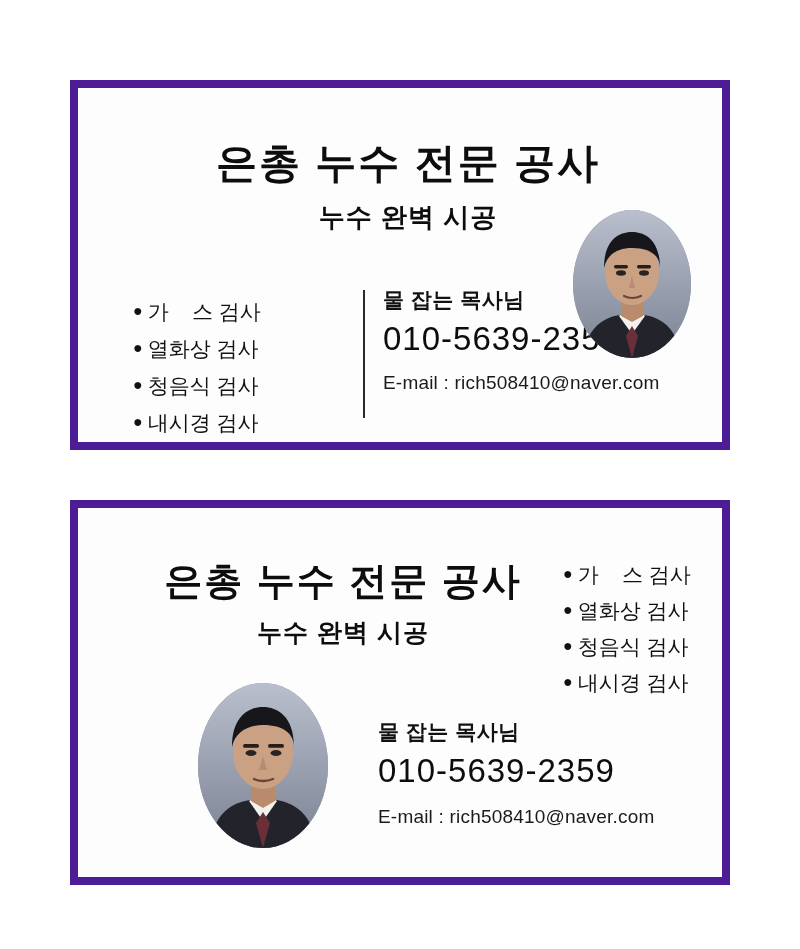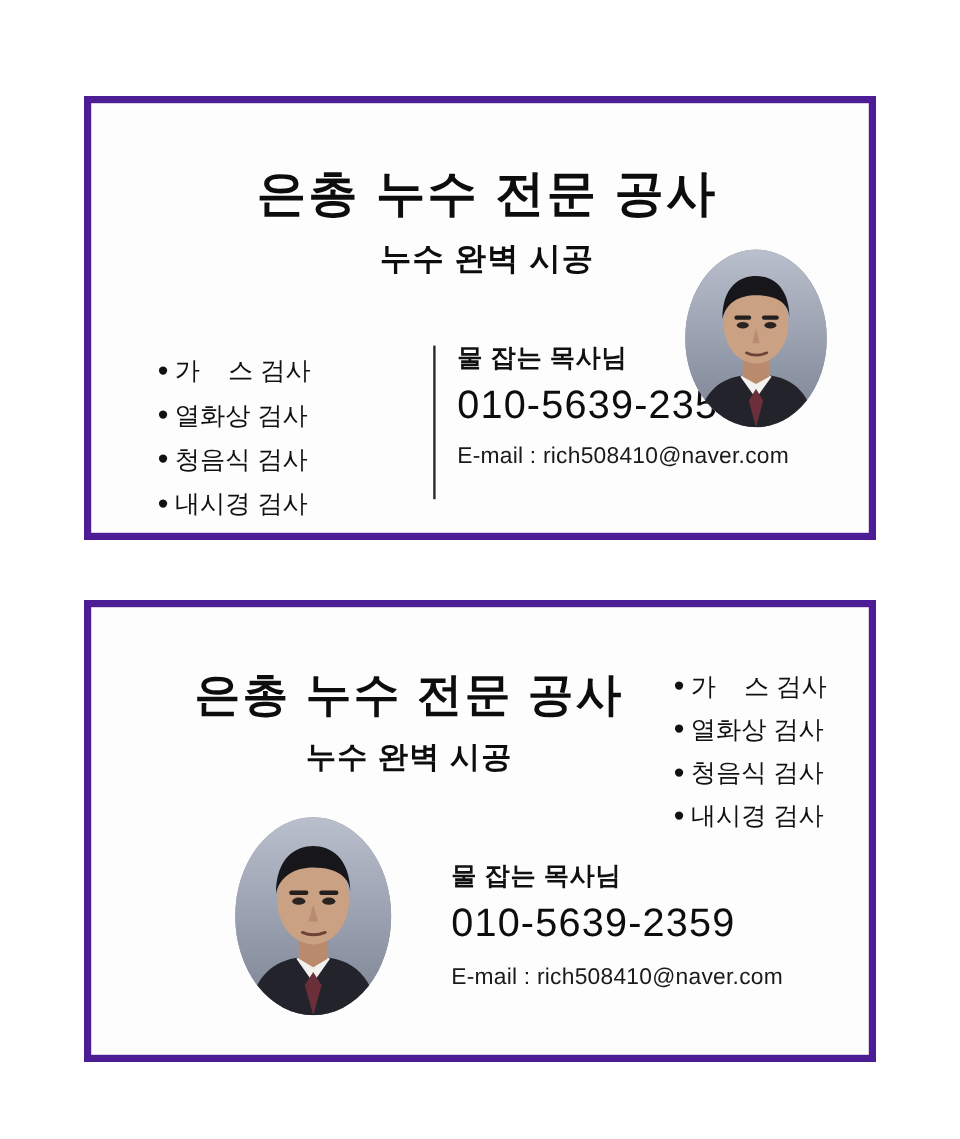--- a/index.html
+++ b/index.html
@@ -20,21 +20,21 @@
     width: 800px;
     height: 949px;
     position: relative;
     background: #ffffff;
   }
 
   
   .card {
     position: absolute;
     background: #fdfdfd;
-    border: 6px solid #4c1d95;
+    border: 8px solid #4c1d95;
     box-sizing: border-box;
   }
 
   
   #card-top {
     left: 70px;
     top: 80px;
     width: 660px;
     height: 370px;
   }

